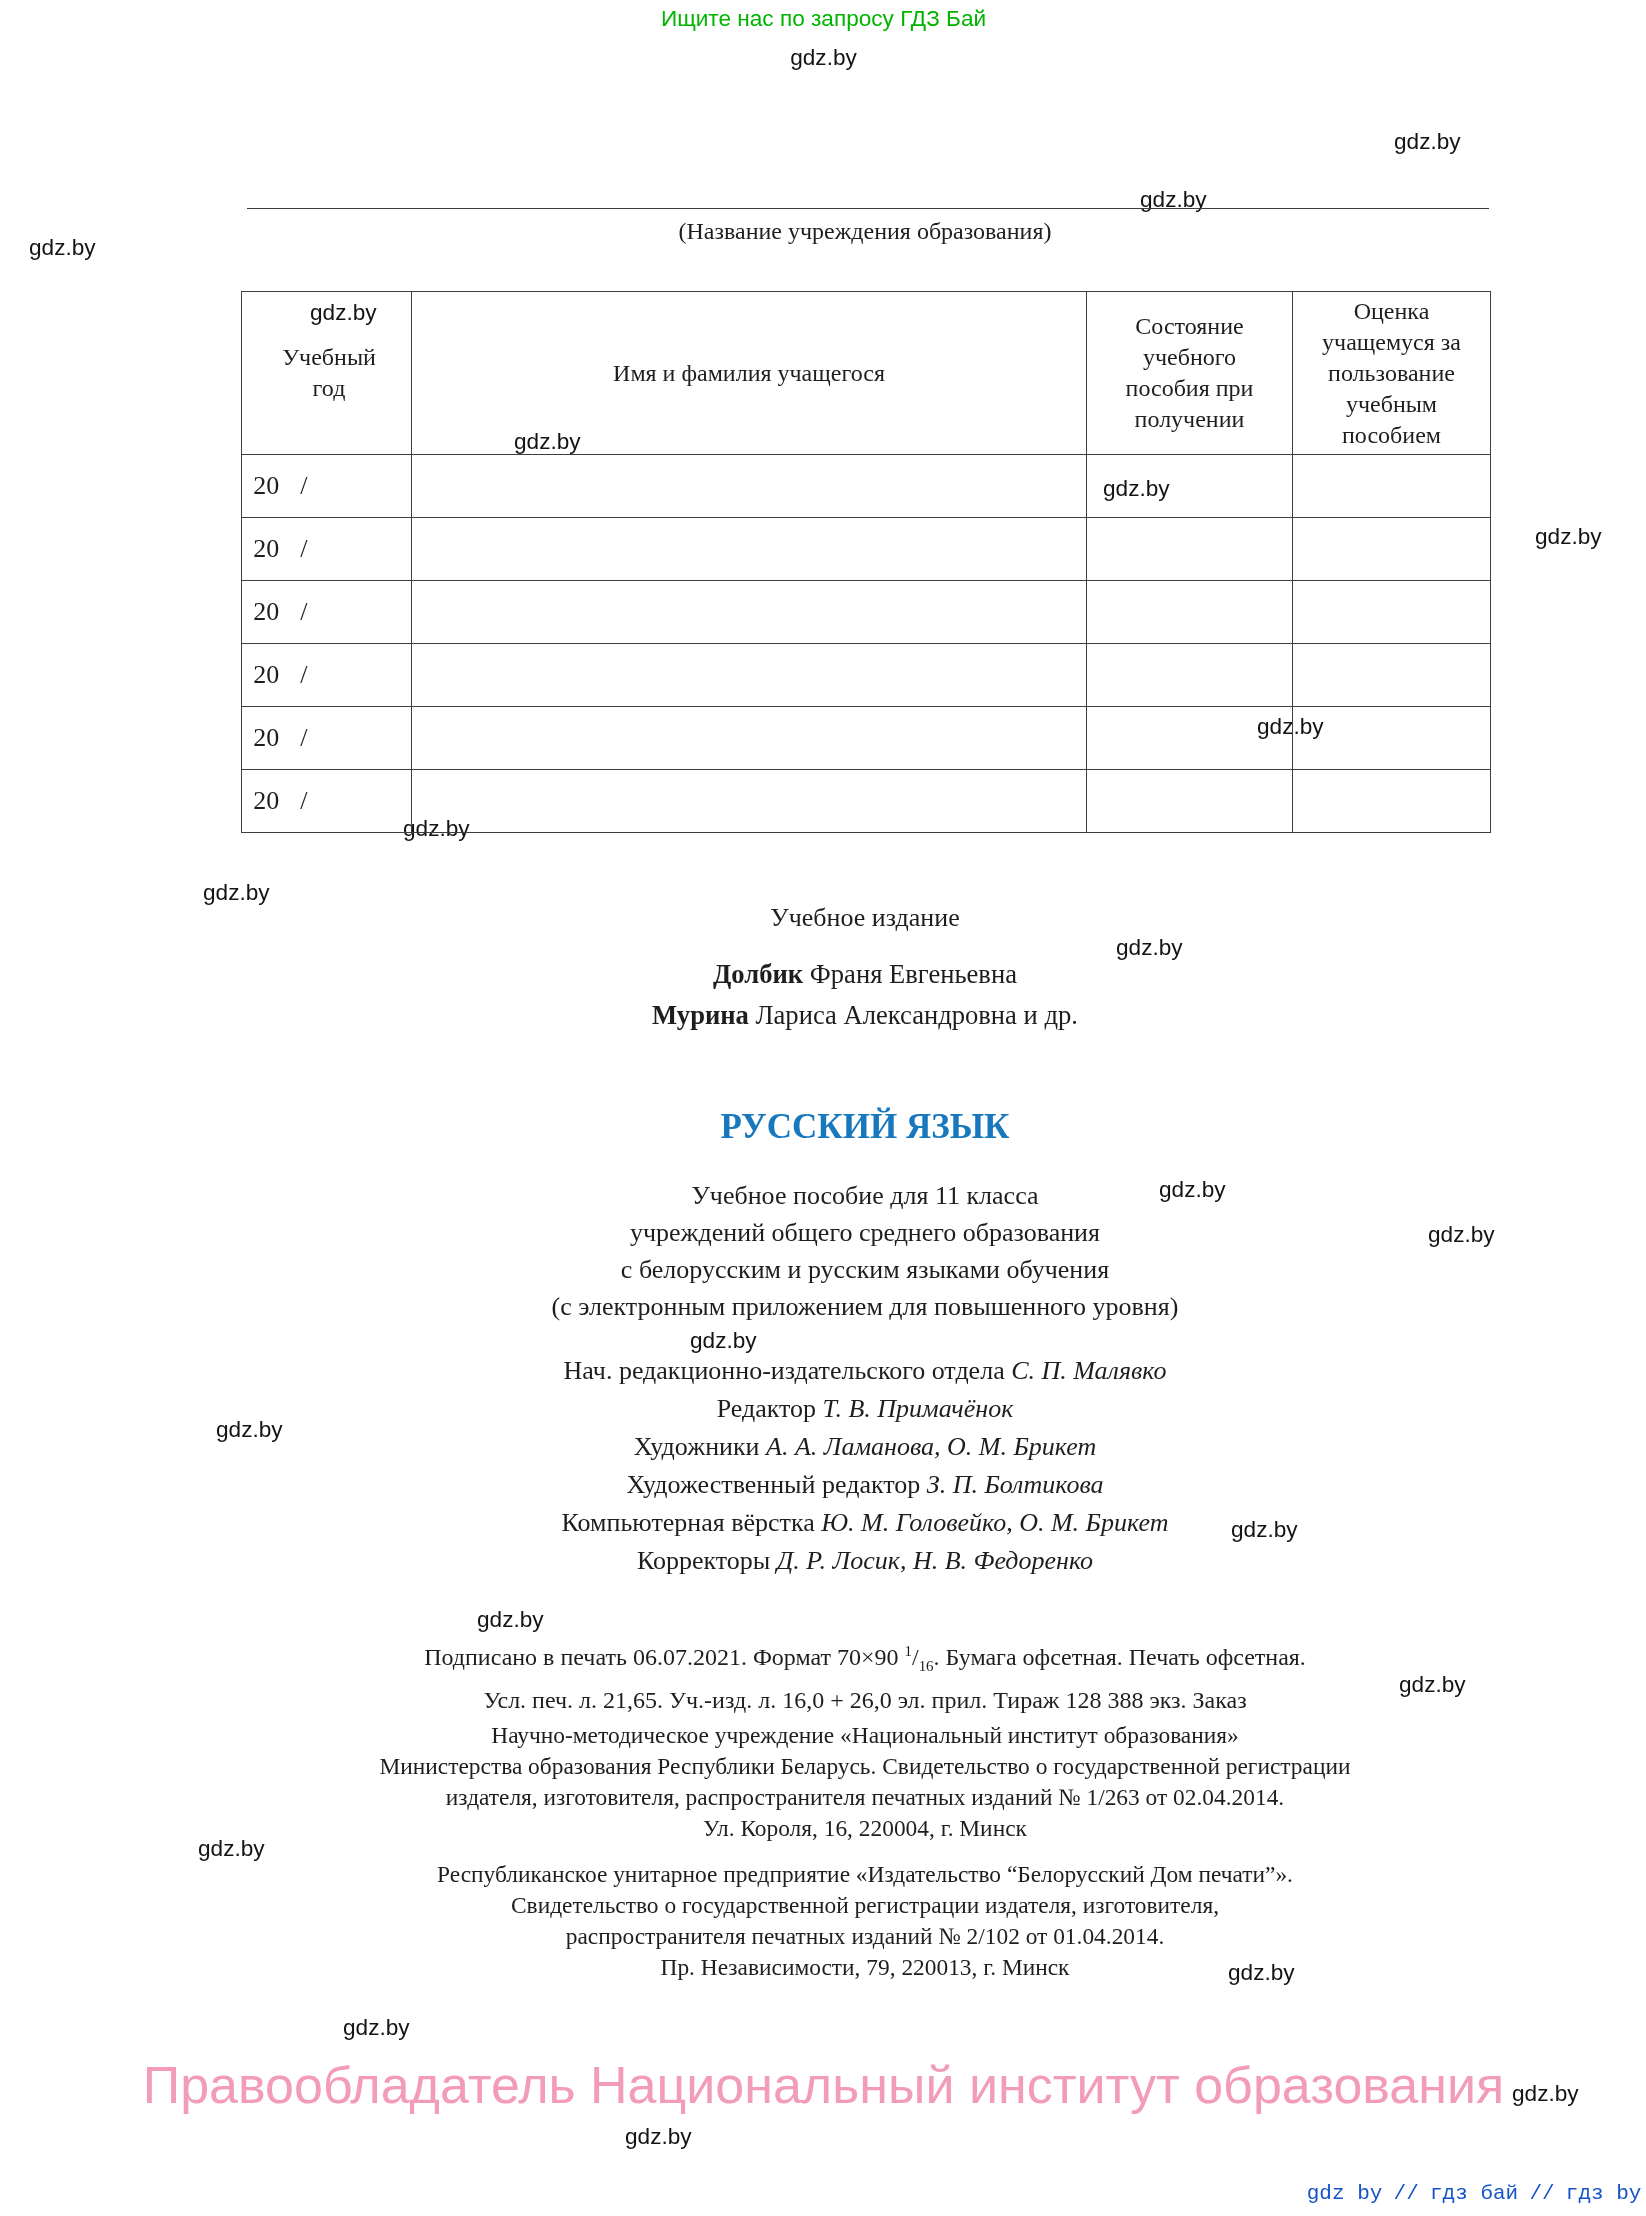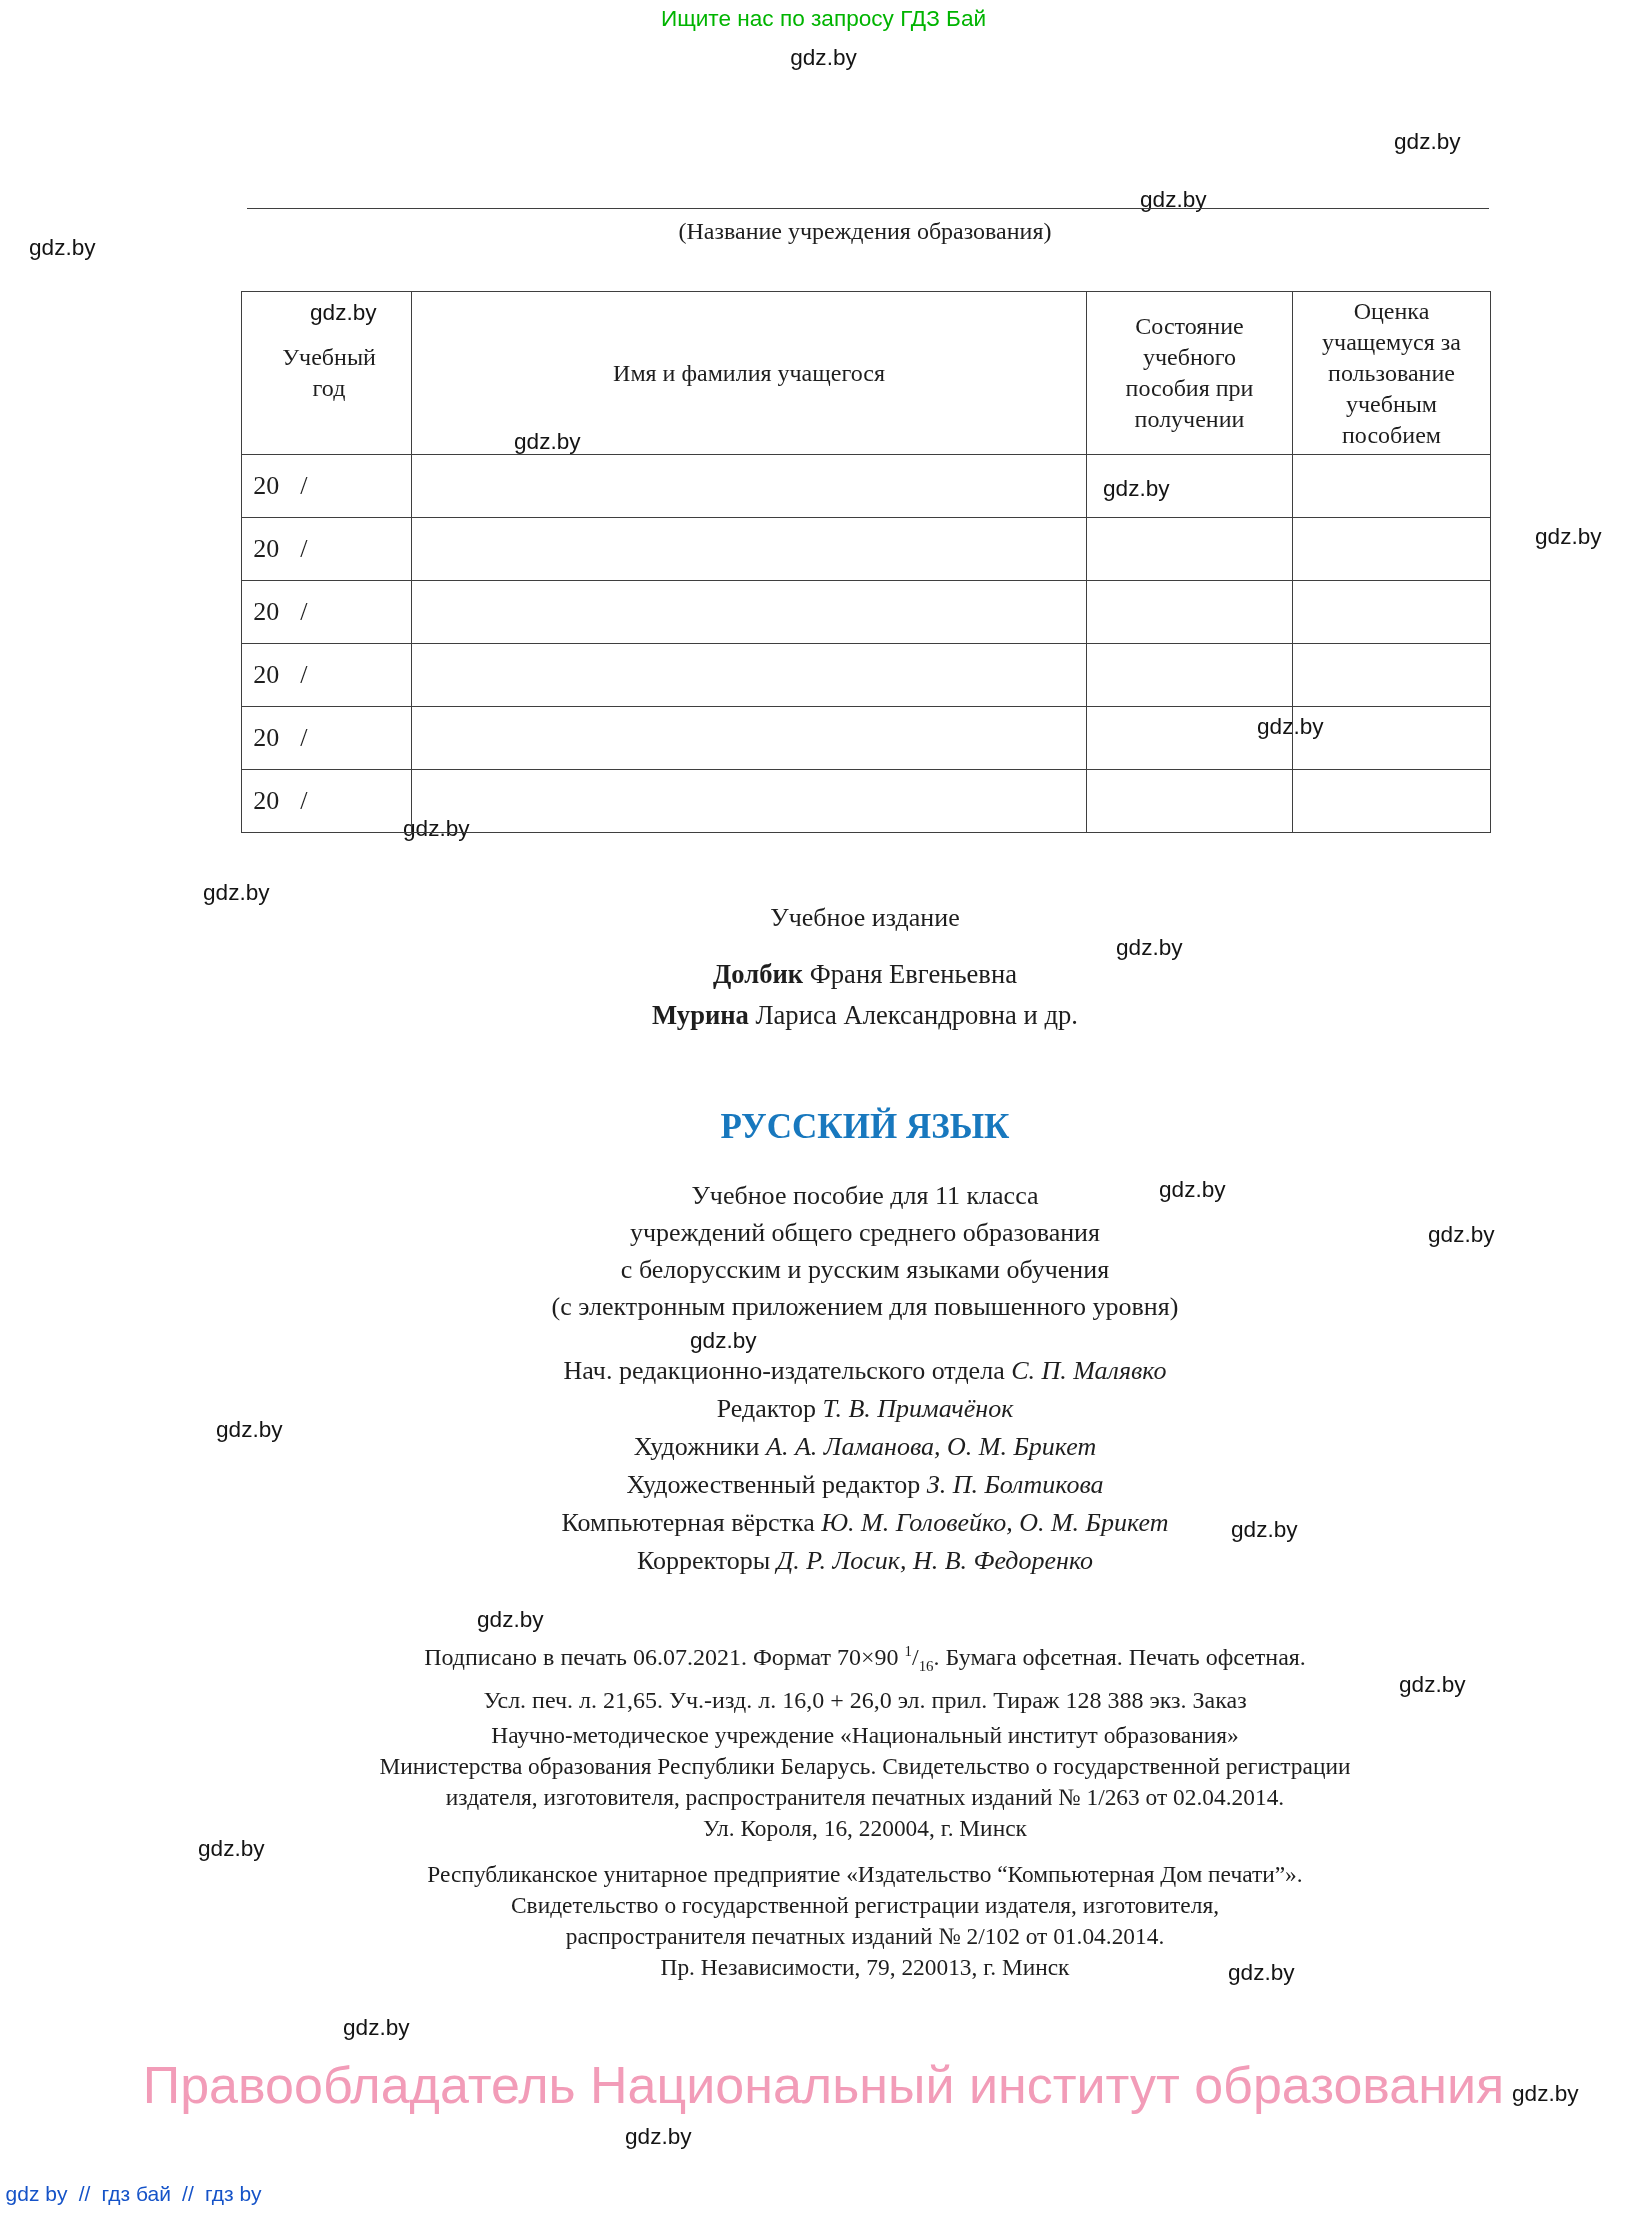--- a/index.html
+++ b/index.html
@@ -68,22 +68,22 @@
   .pub2 { top:1859px; }
 
   .copyright {
     position:absolute; top:2055px; left:0; width:100%; text-align:center;
     font-family:"Liberation Sans", sans-serif;
     font-size:52px; color:#f29cb8; white-space:nowrap;
   }
 
   .footer {
     position:absolute; top:2182px; left:0; width:100%;
-    text-align:left;
-    font-family:Liberation Sans, sans-serif;
+    text-align:right;
+    font-family:Liberation Mono, monospace;
     font-size:21px; color:#1553c8;
   }
   .footer .flink { color:#1553c8; text-decoration:none; cursor:pointer; margin:0 5.6px; }
   .footer .fsep { color:#1553c8; margin:0 5.6px; }
 </style>
 </head>
 <body>
 
 <div class="page">
 
@@ -205,21 +205,21 @@
     </div>
 
     <div class="cblock pub pub1">
       <div>Научно-методическое учреждение «Национальный институт образования»</div>
       <div>Министерства образования Республики Беларусь. Свидетельство о государственной регистрации</div>
       <div>издателя, изготовителя, распространителя печатных изданий № 1/263 от 02.04.2014.</div>
       <div>Ул. Короля, 16, 220004, г. Минск</div>
     </div>
 
     <div class="cblock pub pub2">
-      <div>Республиканское унитарное предприятие «Издательство “Компьютерная Дом печати”».</div>
+      <div>Республиканское унитарное предприятие «Издательство “Белорусский Дом печати”».</div>
       <div>Свидетельство о государственной регистрации издателя, изготовителя,</div>
       <div>распространителя печатных изданий № 2/102 от 01.04.2014.</div>
       <div>Пр. Независимости, 79, 220013, г. Минск</div>
     </div>
 
   </div>
 
   <div class="copyright">Правообладатель Национальный институт образования</div>
 
   <div class="footer">

